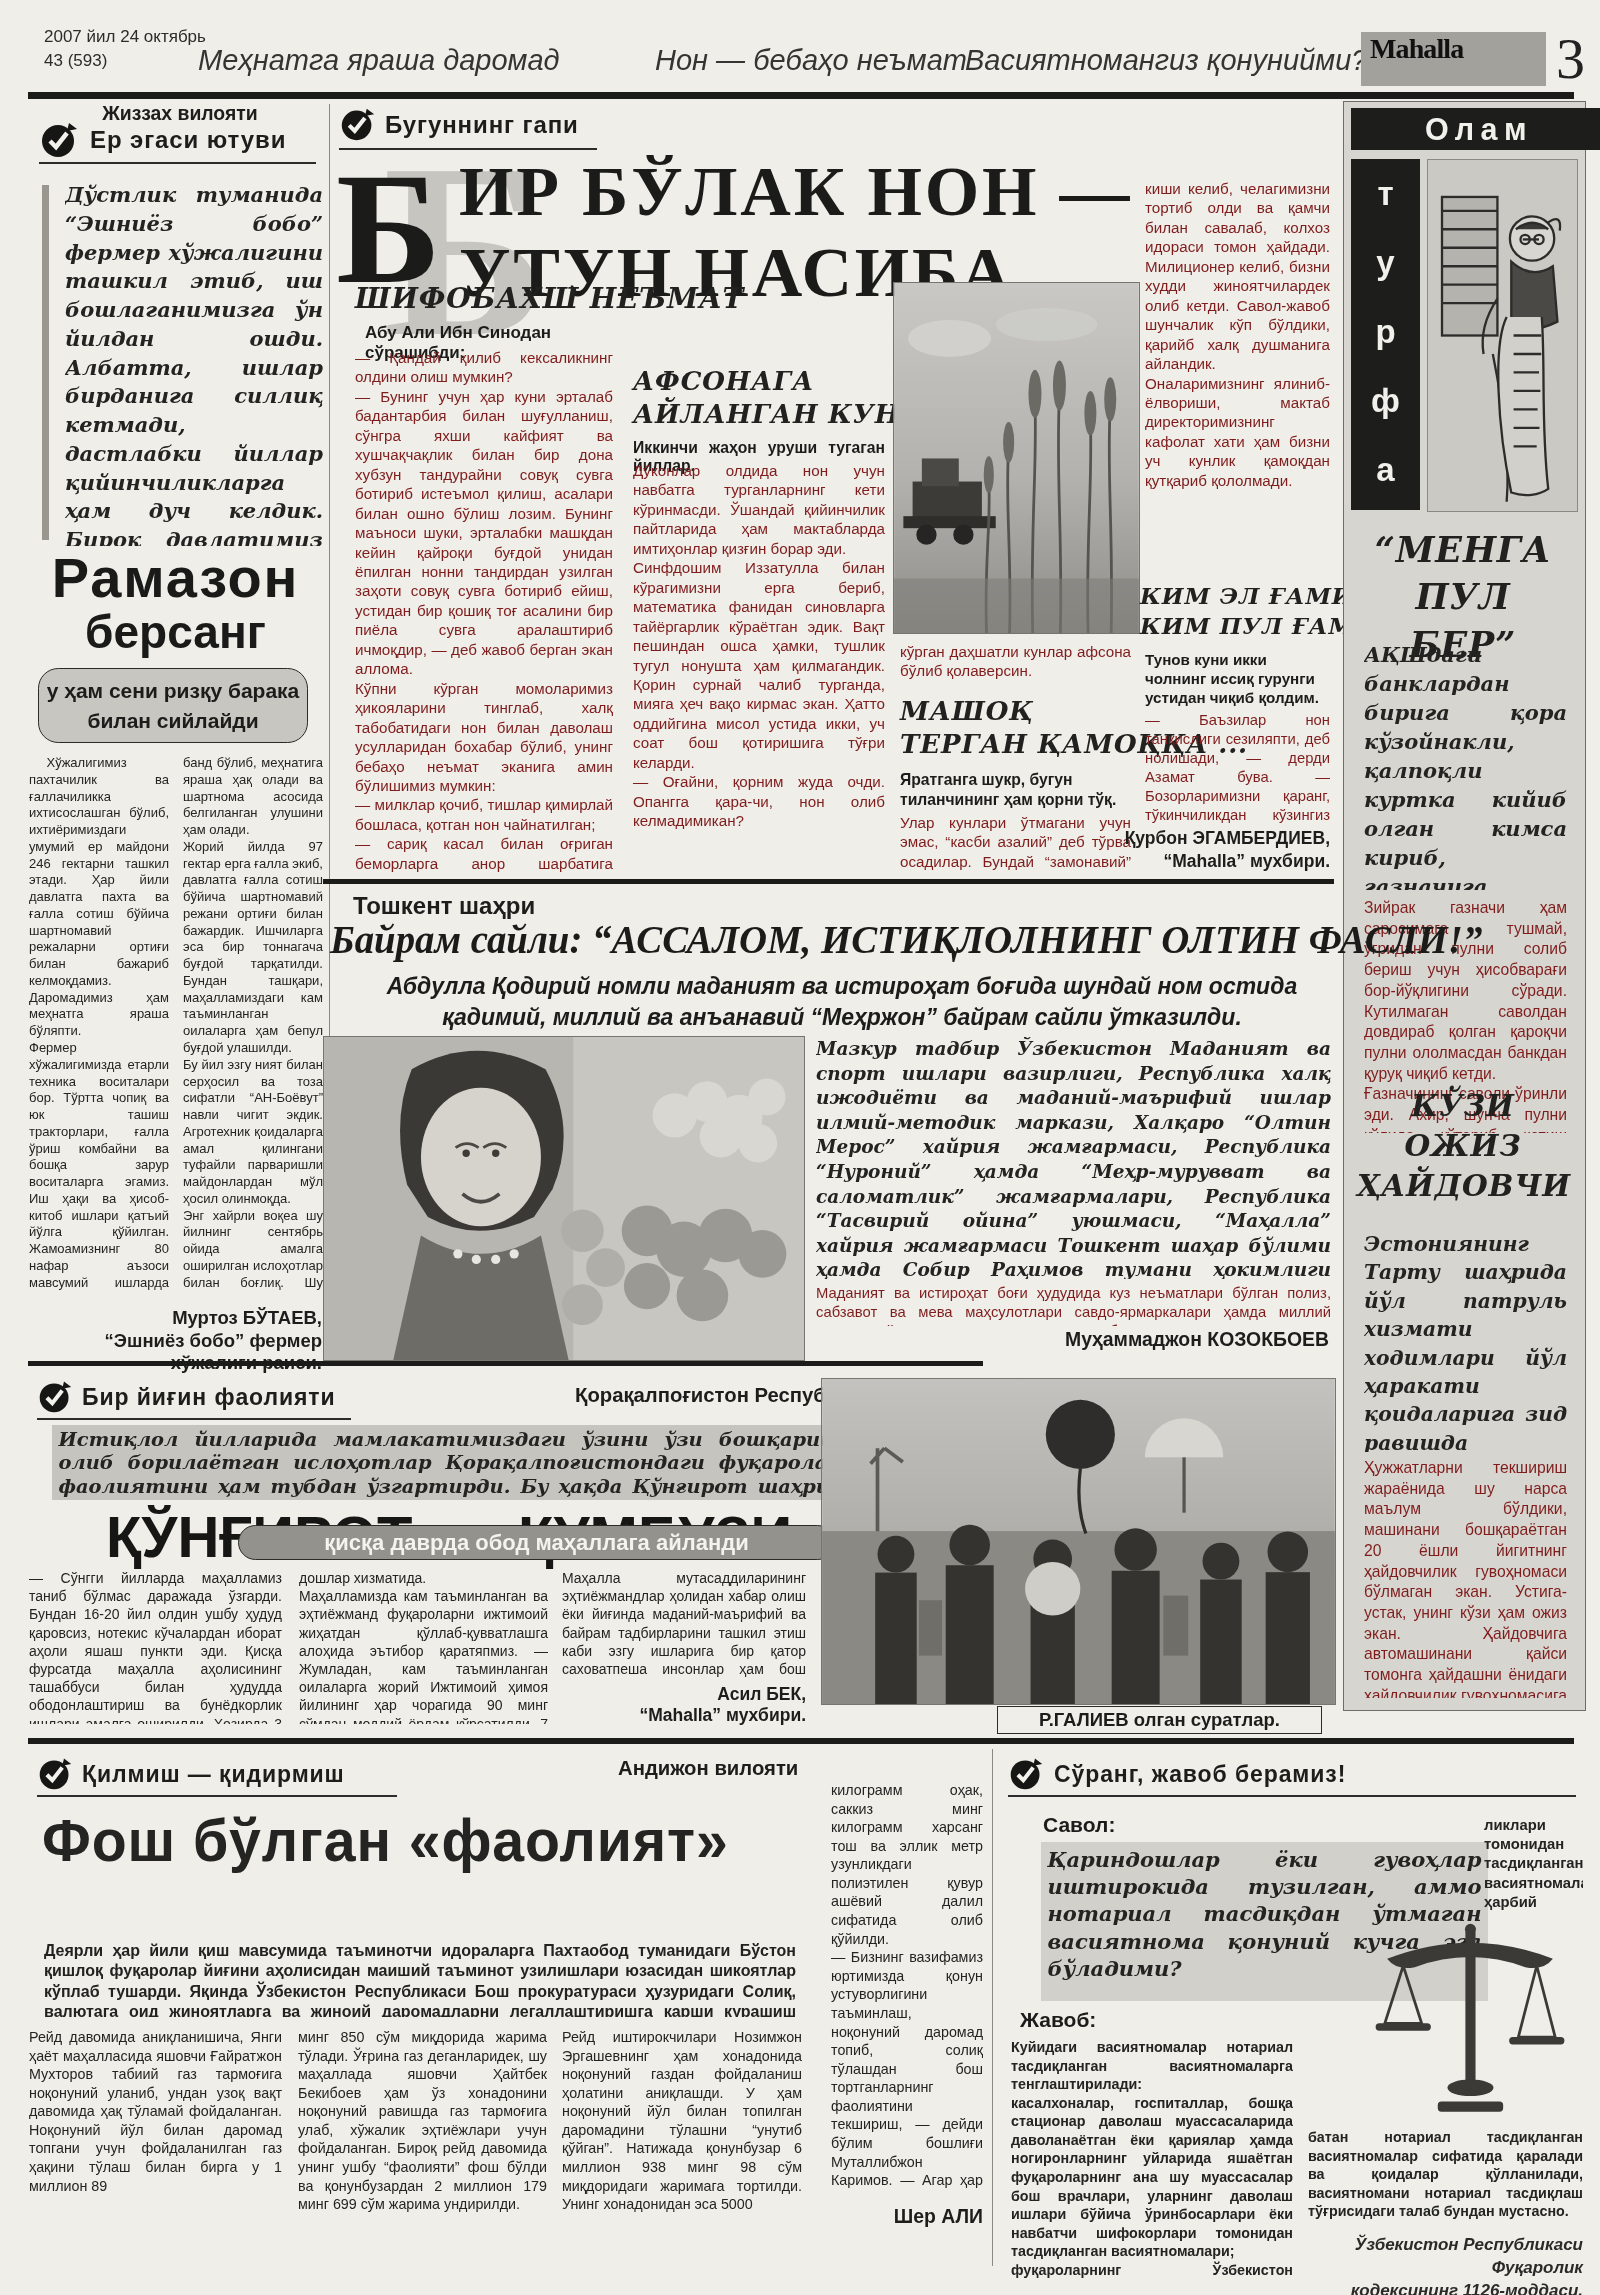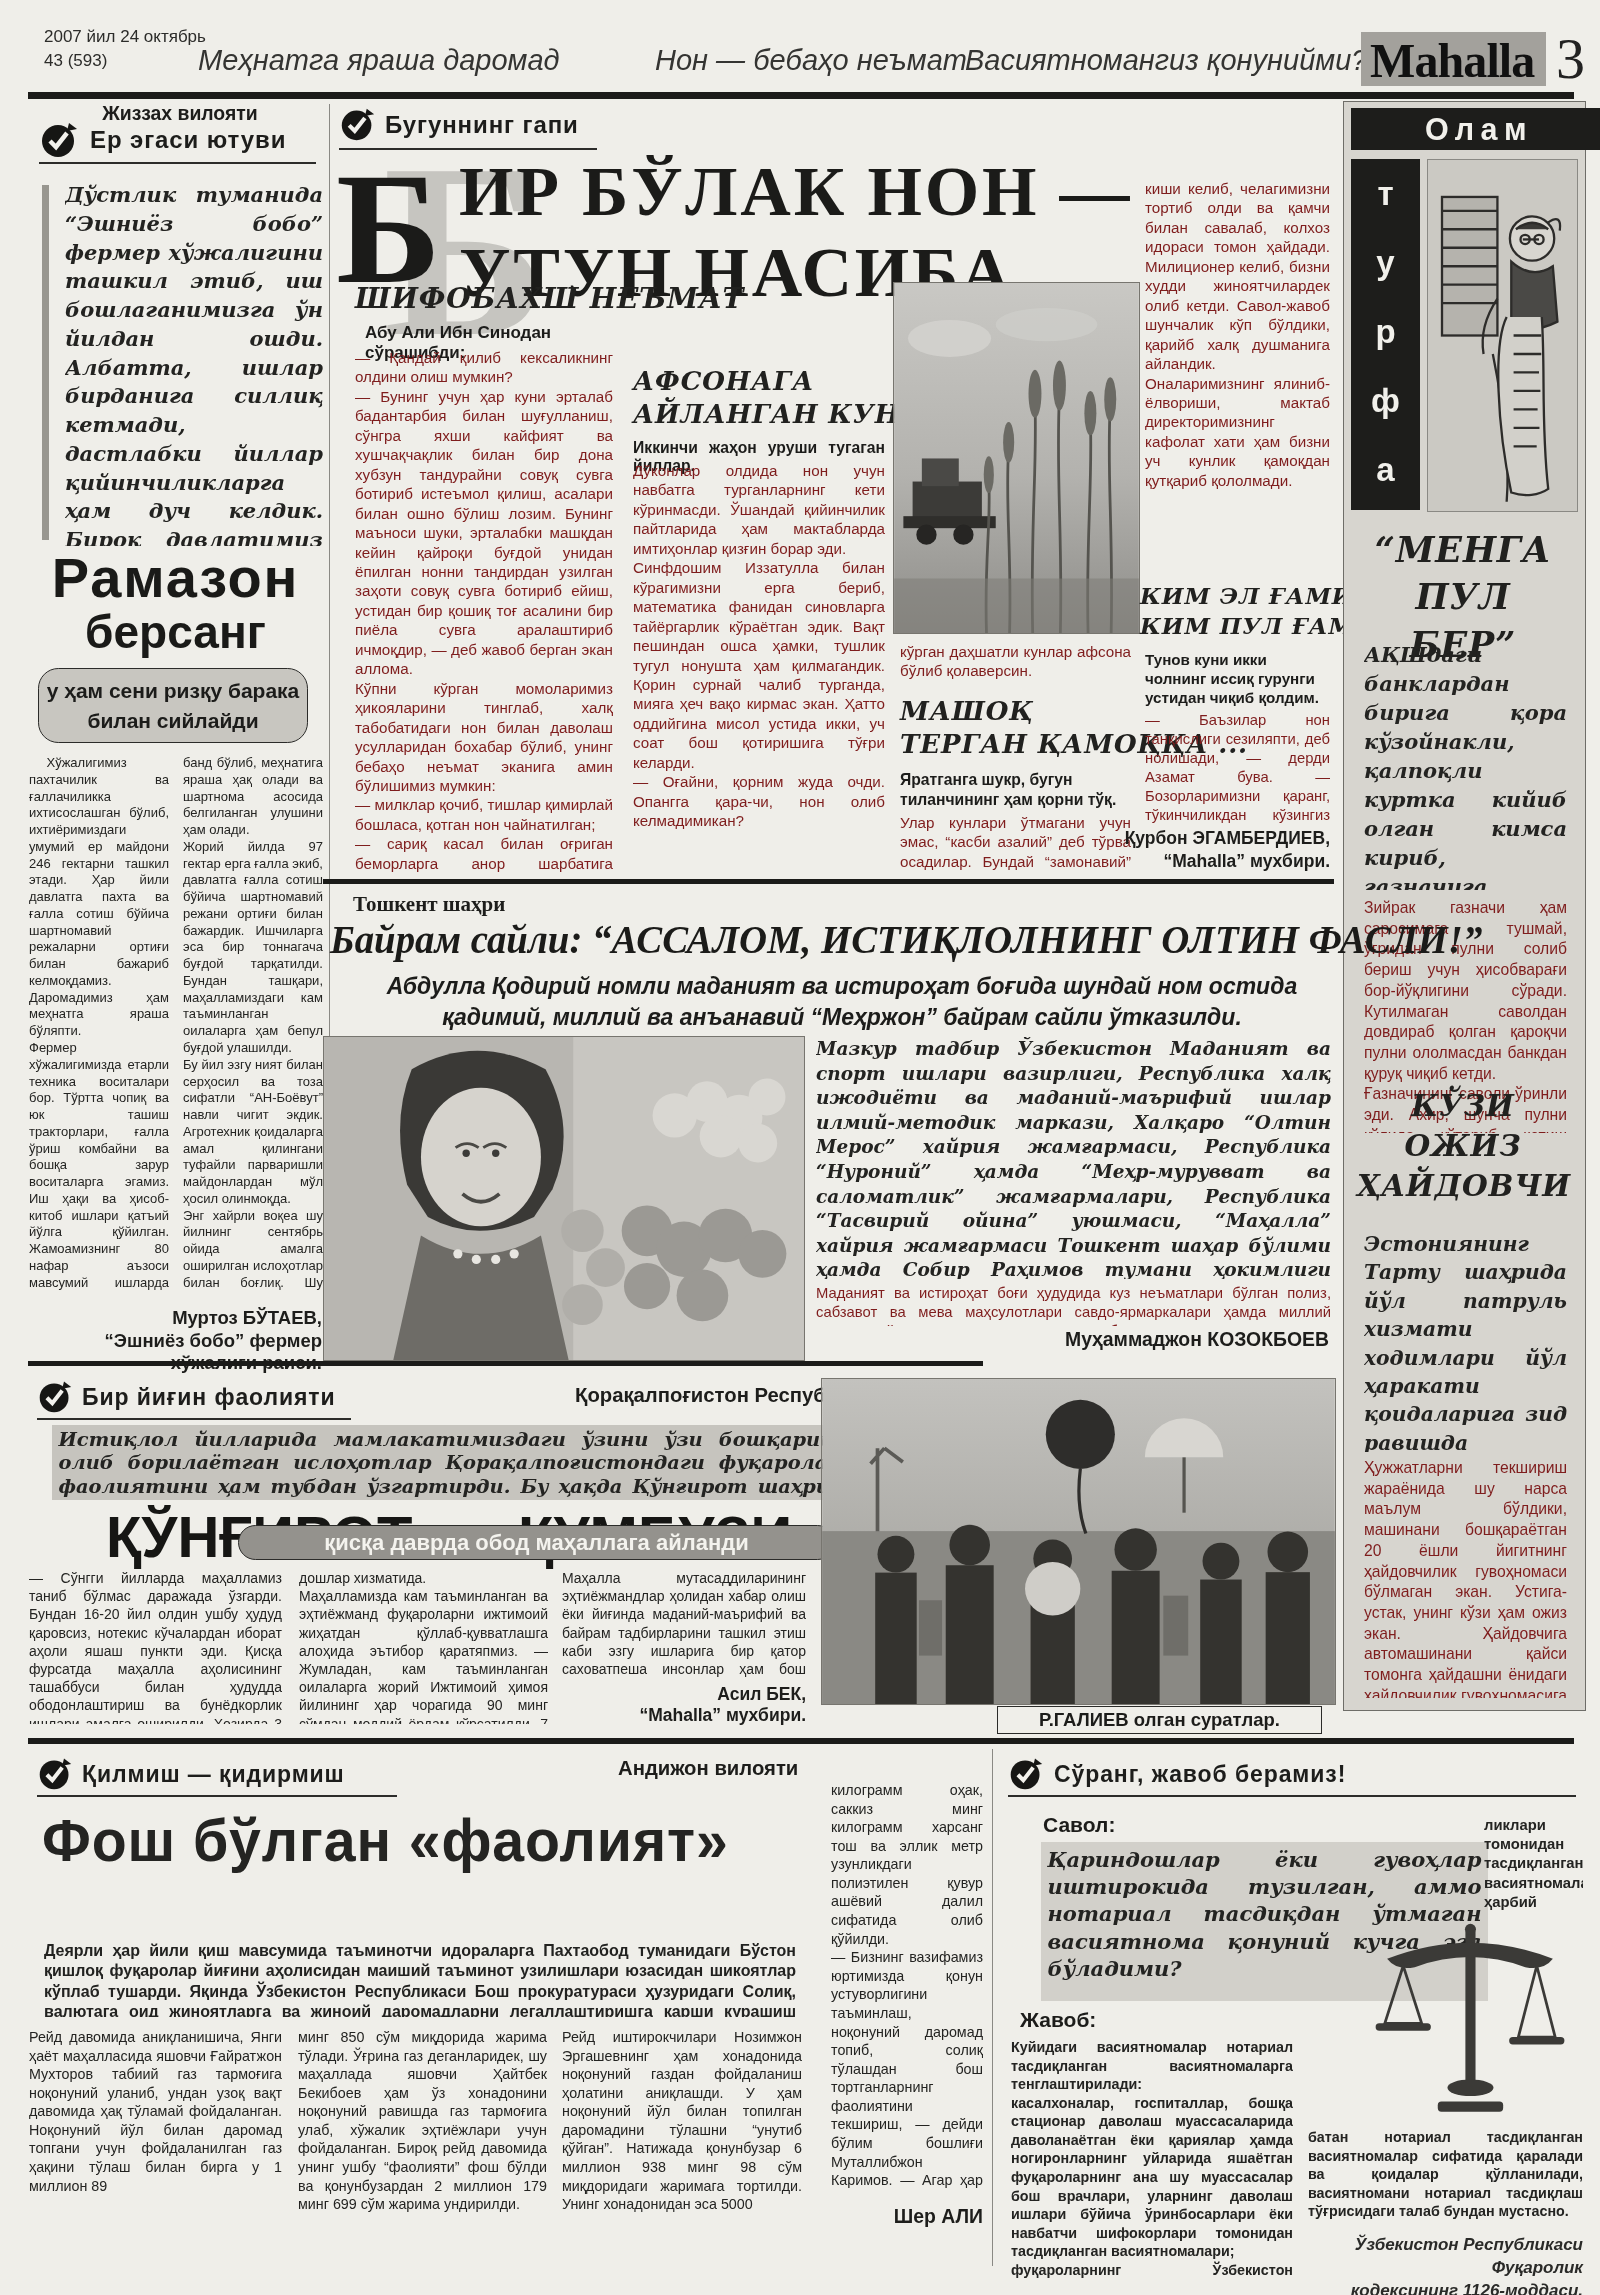--- a/index.html
+++ b/index.html
@@ -32,21 +32,21 @@
 <body>
 
 <div id="page">
 
   <div class="abs pre" style="left:44px;top:24px;width:194px;font-size:17px;line-height:1.5;color:#2c2c2a;">2007 йил 24 октябрь</div>
   <div class="abs pre" style="left:44px;top:51px;width:194px;font-size:17px;color:#2c2c2a;">43   (593)</div>
   <div class="abs i" style="left:198px;top:44px;font-size:29px;color:#343432;">Меҳнатга яраша даромад</div>
   <div class="abs i" style="left:655px;top:44px;font-size:29px;color:#343432;">Нон — бебаҳо неъмат</div>
   <div class="abs i" style="left:965px;top:44px;font-size:29px;color:#343432;">Васиятномангиз қонунийми?</div>
   <div class="abs" style="left:1361px;top:32px;width:185px;height:54px;background:#a3a19c;"></div>
-  <div class="abs serif b" style="left:1370px;top:33px;font-size:48px;letter-spacing:-0.9px;color:#111;">Mahalla</div>
+  <div class="abs serif b" style="left:1370px;top:33px;font-size:28px;letter-spacing:-0.9px;color:#111;">Mahalla</div>
   <div class="abs serif" style="left:1556px;top:25.4px;font-size:58px;color:#222;">3</div>
   <div class="abs hr" style="left:28px;top:92px;width:1546px;height:6.5px;"></div>
 
   <div class="abs vr" style="left:329px;top:104px;width:1.4px;height:1253px;"></div>
   <div class="abs vr" style="left:992px;top:1749px;width:1.4px;height:517px;"></div>
 
   <div class="abs ctr kicker" style="left:74px;top:102px;width:212px;">Жиззах вилояти</div>
 
   <div class="abs" style="left:39px;top:119px;">
     <svg width="40" height="40" viewBox="0 0 40 40">
@@ -199,21 +199,21 @@
 ПУЛ БЕР”</div>
   <div class="abs just clip lead-serif" style="left:1364px;top:641px;width:203px;height:249px;font-size:21px;line-height:1.38;">АҚШдаги банклардан бирига қора кўзойнакли, қалпоқли куртка кийиб олган кимса кириб, газначига “менга пул бер” деб ёзилган карточкани узатди.</div>
   <div class="abs pre just clip body-txt-lg" style="left:1364px;top:898px;width:203px;height:235px;font-size:15.7px;line-height:1.32;">Зийрак газначи ҳам саросимага тушмай, ўғридан пулни солиб бериш учун ҳисобварағи бор-йўқлигини сўради. Кутилмаган саволдан довдираб қолган қароқчи пулни ололмасдан банкдан қуруқ чиқиб кетди.
 Ғазначининг саволи ўринли эди. Ахир, шунча пулни қўлида кўтариб кетиш ўғрининг ўзи учун ҳам ноқулай-да.</div>
 
   <div class="abs pre ctr script-head" style="left:1357px;top:1086px;width:212px;font-size:29.5px;line-height:1.35;">КЎЗИ ОЖИЗ
 ҲАЙДОВЧИ</div>
   <div class="abs just clip lead-serif" style="left:1364px;top:1230px;width:203px;height:222px;font-size:20.3px;line-height:1.4;">Эстониянинг Тарту шаҳрида йўл патруль хизмати ходимлари йўл ҳаракати қоидаларига зид равишда ҳаракатланаётган “Ауди” русумли автомашинани тўхтатишди.</div>
   <div class="abs just clip body-txt-lg" style="left:1364px;top:1458px;width:203px;height:240px;font-size:15.7px;line-height:1.32;">Ҳужжатларни текшириш жараёнида шу нарса маълум бўлдики, машинани бошқараётган 20 ёшли йигитнинг ҳайдовчилик гувоҳномаси бўлмаган экан. Устига-устак, унинг кўзи ҳам ожиз экан. Ҳайдовчига автомашинани қайси томонга ҳайдашни ёнидаги ҳайдовчилик гувоҳномасига эга, маст йўловчи кўрсатиб бериб турган. Полиция ходимлари мазкур ҳолат юзасидан ҳайдовчига нисбатан жиноий иш қўзғатишди.</div>
 
-  <div class="abs kicker" style="left:353px;top:892px;font-size:21px;font-family:Liberation Serif, serif;">Тошкент шаҳри</div>
+  <div class="abs kicker" style="left:353px;top:892px;font-size:24px;">Тошкент шаҳри</div>
   <div class="abs serif b i" style="left:330px;top:916px;font-size:40px;white-space:nowrap;transform:scaleX(.97);transform-origin:left;color:#1b1b19;">Байрам сайли: “АССАЛОМ, ИСТИҚЛОЛНИНГ ОЛТИН ФАСЛИ!”</div>
   <div class="abs ctr b i just" style="left:355px;top:971px;width:974px;font-size:23px;line-height:1.35;text-align:center;">Абдулла Қодирий номли маданият ва истироҳат боғида шундай ном остида қадимий, миллий ва анъанавий “Меҳржон” байрам сайли ўтказилди.</div>
 
   <div class="abs photo" style="left:323px;top:1036px;width:480px;height:323px;">
     <svg width="480" height="323" viewBox="0 0 1040 700">
       <rect width="1040" height="700" fill="#b8b6b1"></rect>
       <rect x="540" y="0" width="500" height="700" fill="#c8c6c1"></rect>
       <g fill="#d9d7d2">
         <circle cx="760" cy="170" r="48"></circle>
           <circle cx="830" cy="140" r="44"></circle>

